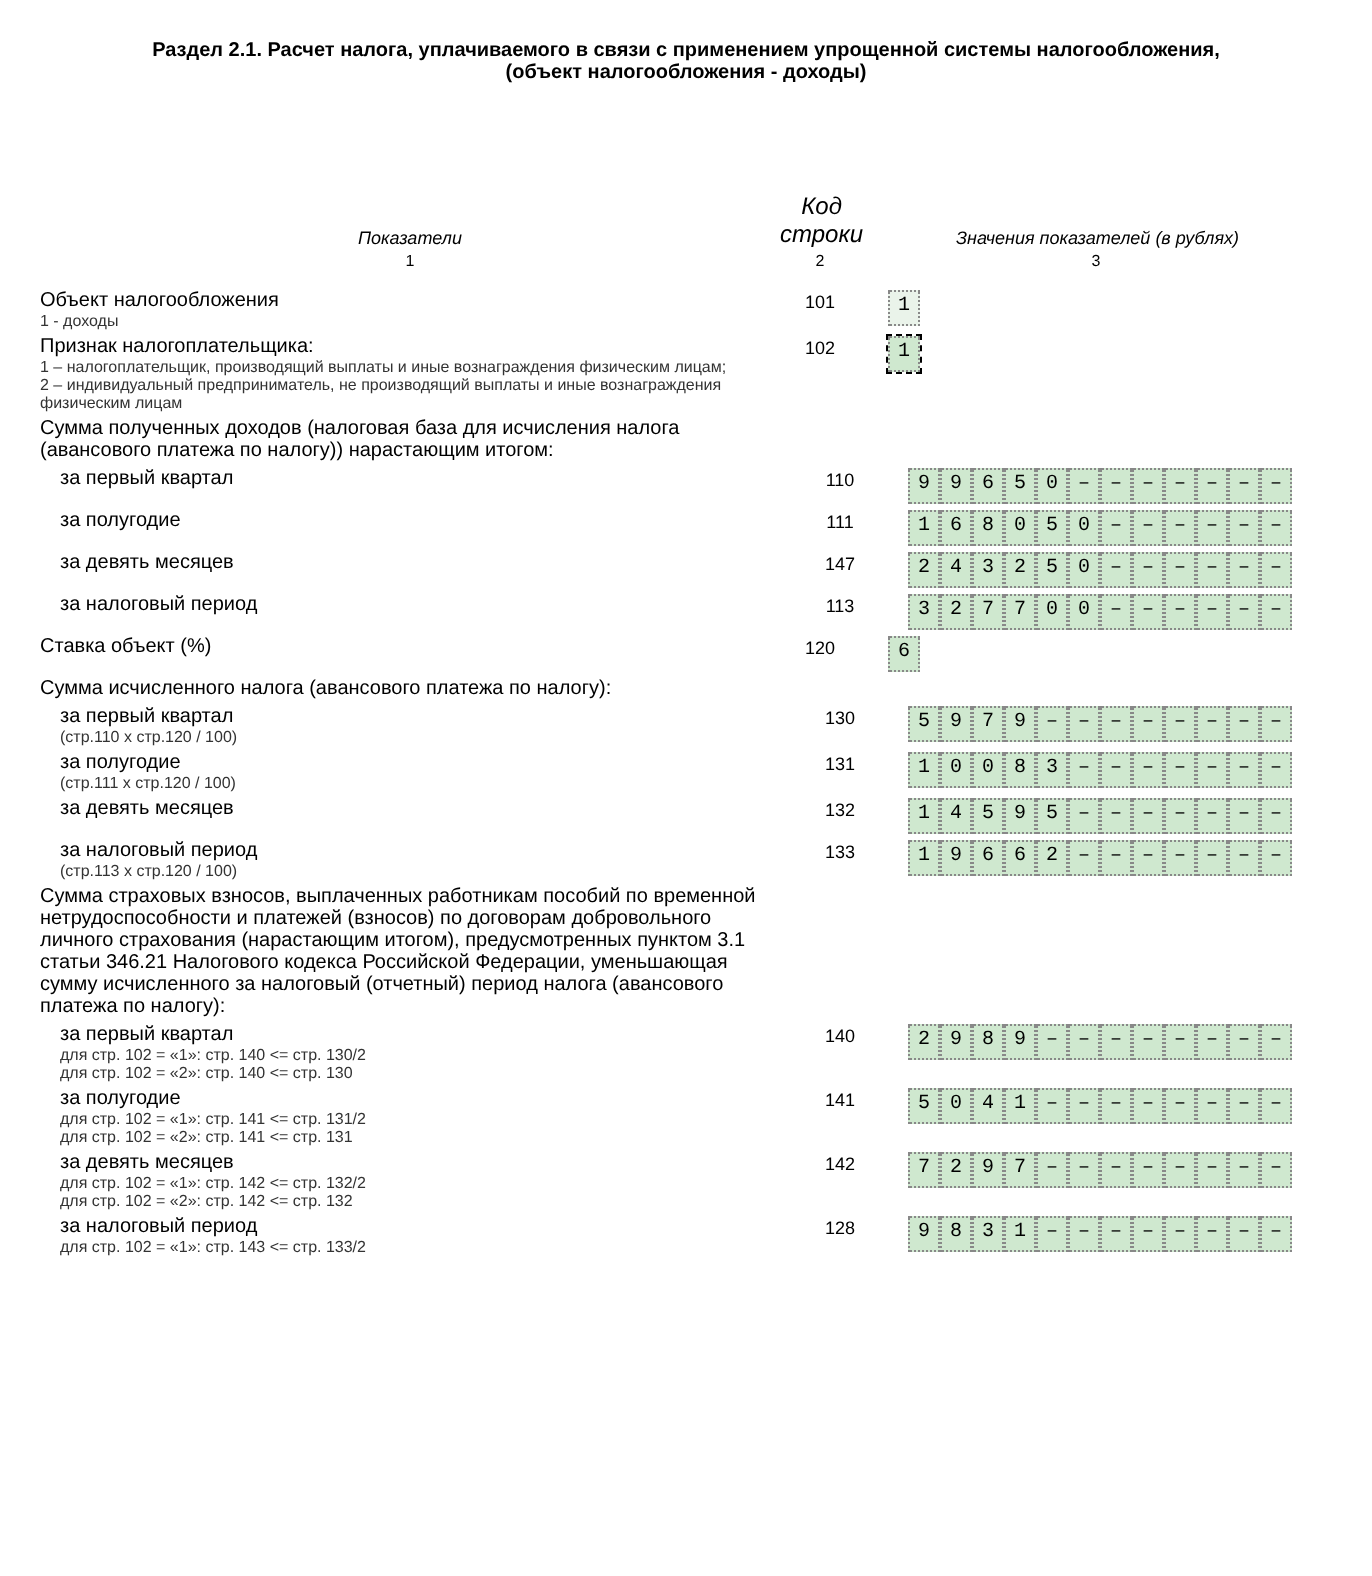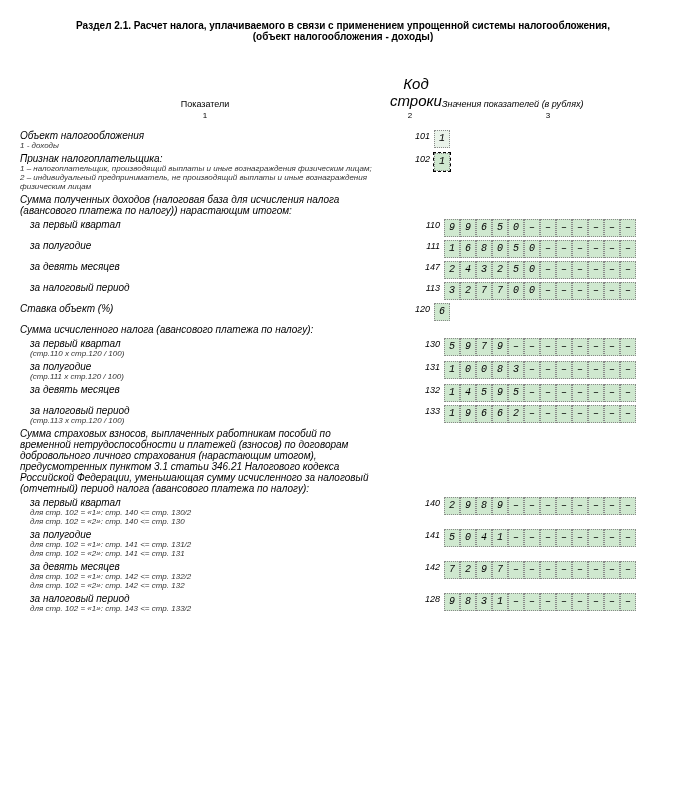--- a/index.html
+++ b/index.html
@@ -9,61 +9,60 @@
     font-size: 10px;
     background: #fff;
     color: #000;
     width: 686px;
     box-sizing: border-box;
   }
   .section-title {
     text-align: center;
     font-size: 10px;
     font-weight: bold;
-    margin: 10px auto 10px;
+    margin: 10px auto 25px;
     max-width: 560px;
   }
   .headers {
     display: flex;
     align-items: flex-end;
     margin-bottom: 2px;
   }
-  .col1h { flex: 0 0 370px; text-align: center; font-size: 9px; margin-top: 47px; }
-  .col2h { flex: 0 0 40px; text-align: center; font-style: italic; font-size: 15px; }
-  .col3h { flex: 1; font-style: italic; font-size: 9px; }
+  .col1h { flex: 0 0 370px; text-align: center; font-style: italic; font-size: 9px; margin-top: 47px; }
+  .col2h { flex: 0 0 40px; text-align: center; font-style: italic; font-size: 12px; }
+  .col3h { flex: 1; text-align: center; font-style: italic; font-size: 9px; }
   .subheaders {
     display: flex;
     margin-bottom: 10px;
     font-size: 8px;
   }
   .sub1 { flex: 0 0 370px; text-align: center; }
   .sub2 { flex: 0 0 40px; text-align: center; }
   .sub3 { flex: 1; text-align: center; }
 
   .row {
     display: flex;
     align-items: flex-start;
     margin: 3px 0;
-    font-style: italic;
   }
   .label-area {
     flex: 0 0 370px;
     font-size: 10px;
   }
   .label-main { font-size: 10px; }
   .label-sub {
     font-size: 8px;
     color: #333;
   }
   .code {
     flex: 0 0 40px;
-    text-align: right;
+    text-align: center;
     font-size: 9px;
     padding-top: 1px;
-    padding-right: 4px;
+    padding-right: 14px;
   }
   .cells {
     flex: 1;
     display: flex;
     gap: 0;
     padding-top: 0;
   }
   .cell {
     width: 14px;
     height: 16px;

